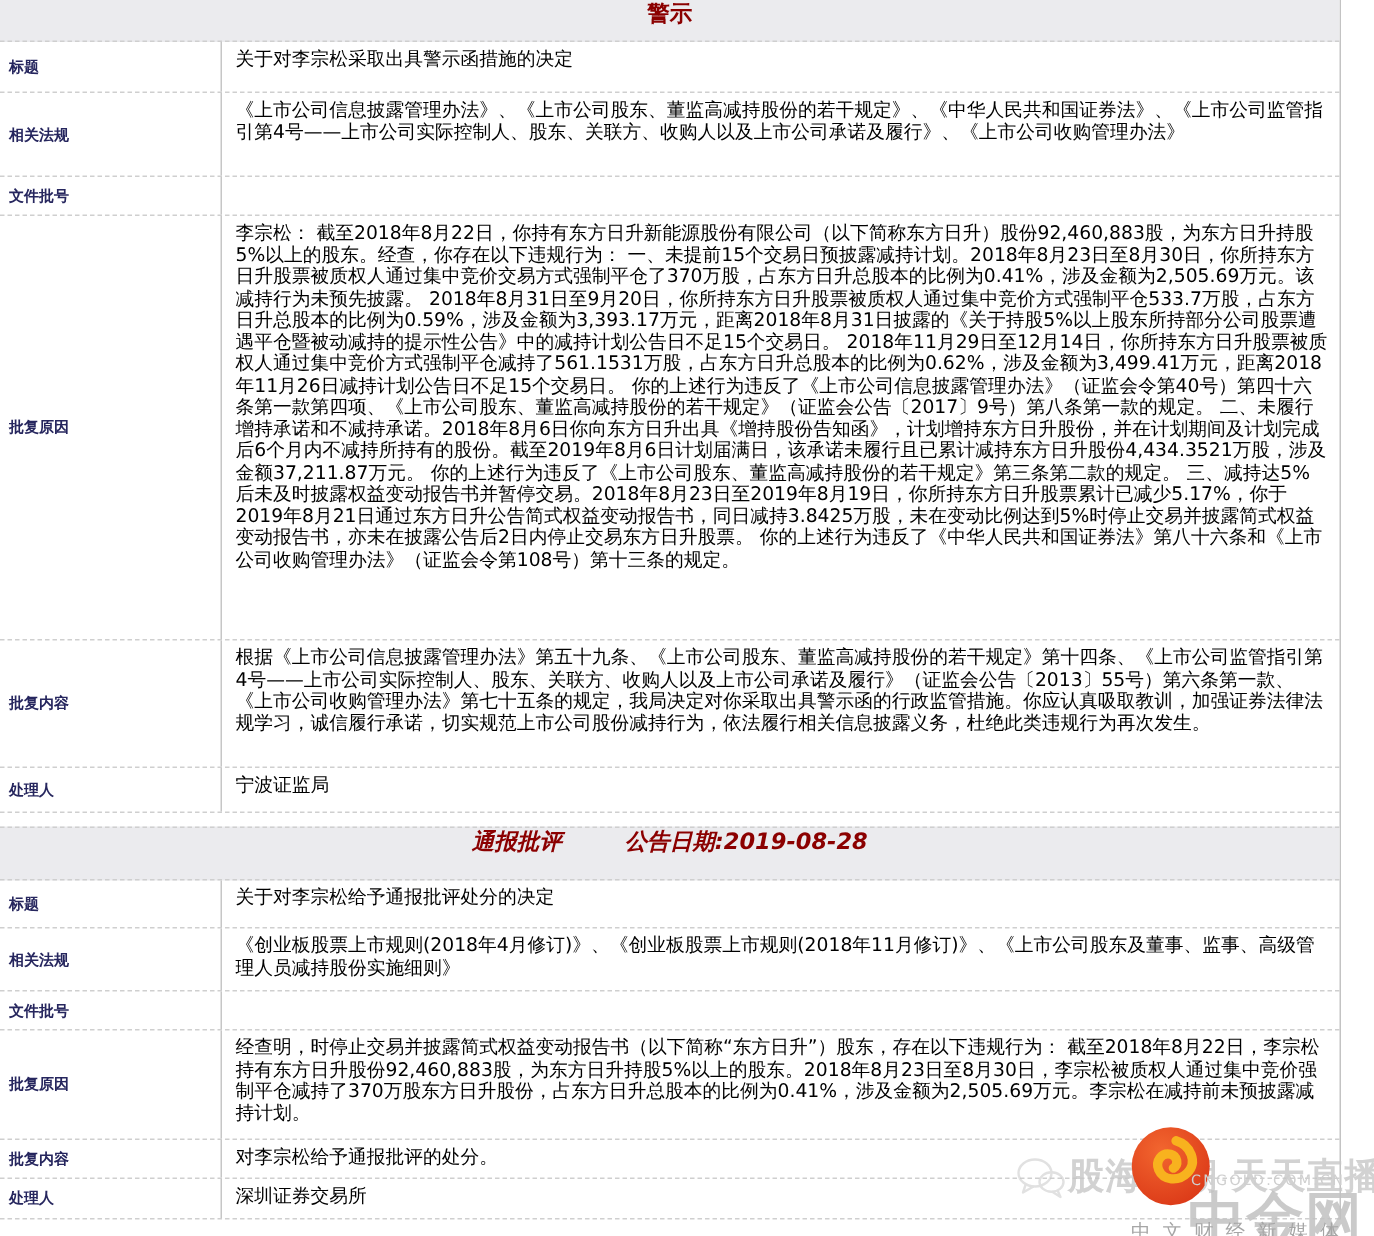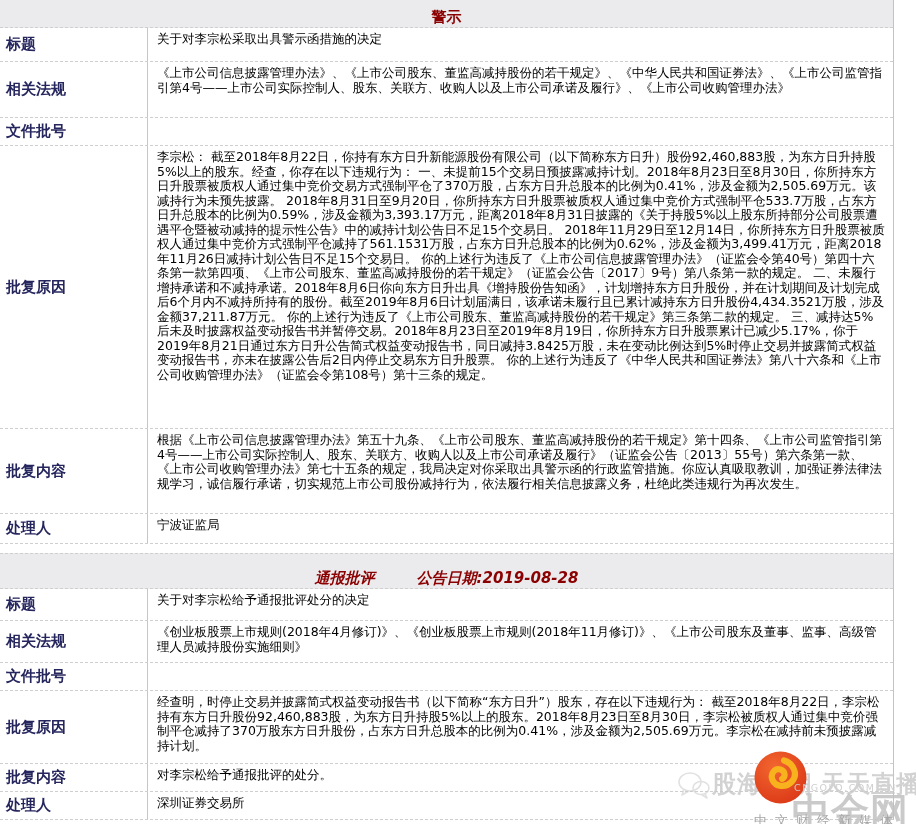--- a/index.html
+++ b/index.html
@@ -7,36 +7,36 @@
     width: 916px; height: 824px;
     background: #ffffff;
     font-family: "DejaVu Sans", "Liberation Sans", sans-serif;
     overflow: hidden;
   }
   .page { position: relative; width: 916px; height: 824px; }
   .table { width: 894px; border-right: 1px solid #c3c3c3; }
 
   .section-header {
     background: #ebebee;
-    display: flex; justify-content: center; align-items: flex-end;
+    display: flex; justify-content: center; align-items: flex-start;
     gap: 42px;
     font-weight: bold; font-size: 15px;
     color: #8b0000;
     border-bottom: 1px dashed #cfcfcf;
   }
   #sec1 .section-header { height: 28px; }
   #sec2 .section-header { height: 36px; border-top: 1px dashed #cfcfcf; font-style: italic; }
   .section-gap { height: 9px; }
 
   .row { display: flex; border-bottom: 1px dashed #cfcfcf; }
   .cell-label {
     width: 148px; flex: 0 0 148px;
     padding: 4px 6px 4px 6px;
     display: flex; align-items: center;
-    font-weight: bold; font-size: 15px;
+    font-weight: bold; font-size: 10px;
     color: #26265e;
     border-right: 1px solid #c6c6c6;
   }
   .cell-value {
     flex: 1;
     padding: 4px 8px 4px 9px;
     font-size: 12.5px; line-height: 14.5px;
     color: #000000;
     display: flex; align-items: flex-start;
   }

